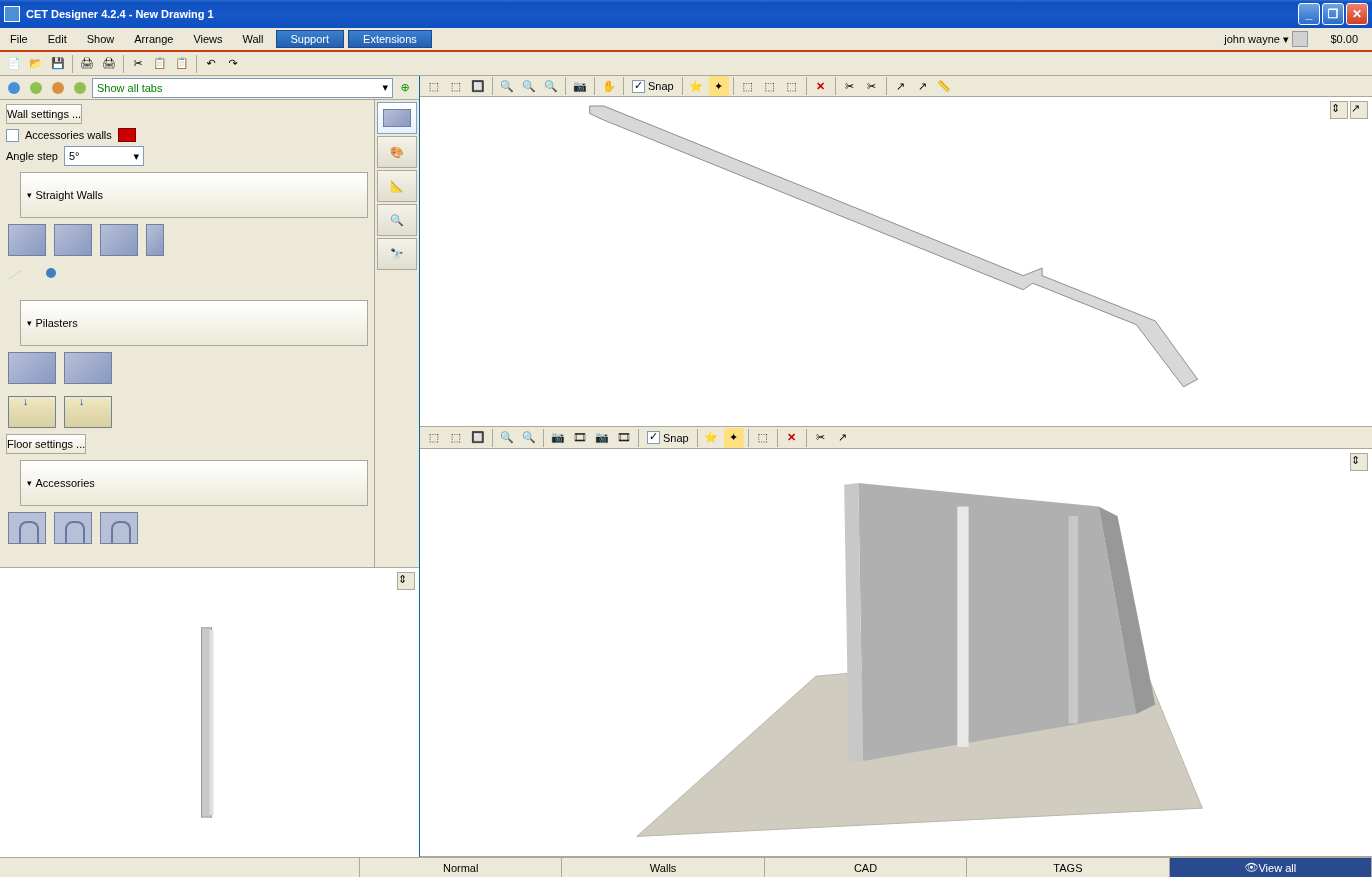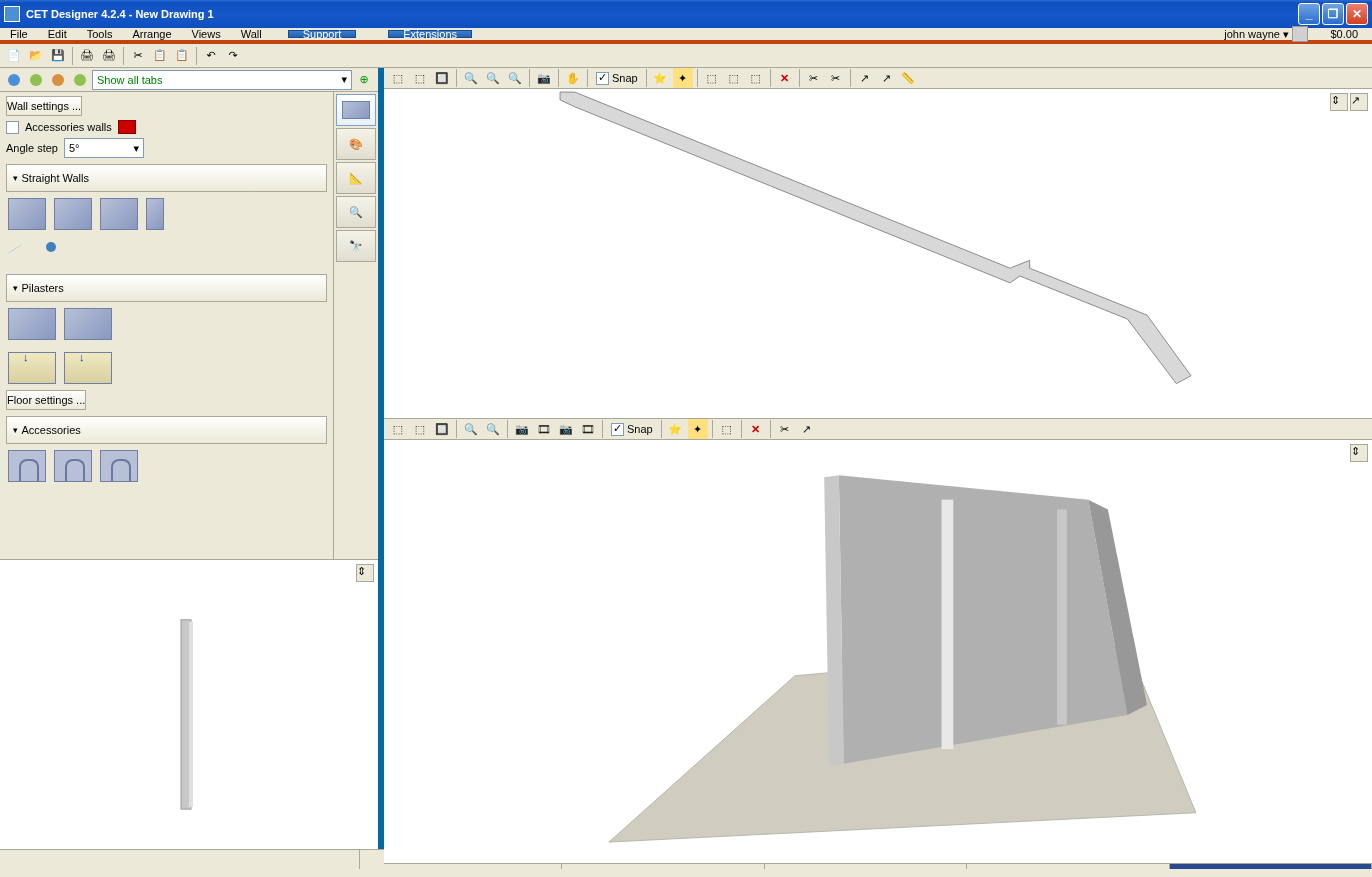--- a/index.html
+++ b/index.html
@@ -5,33 +5,33 @@
 * { margin:0; padding:0; box-sizing:border-box; font-family:Tahoma,Arial,sans-serif; font-size:11px; }
 body { background:#ece9d8; overflow:hidden; }
 .titlebar { height:28px; background:linear-gradient(#2a6cd0,#0e4fc0 10%,#1658c8 50%,#0e4fc0); color:#fff; display:flex; align-items:center; padding:0 4px; }
 .titlebar .app-icon { width:16px; height:16px; background:#4a90d9; border:1px solid #fff; margin-right:6px; }
 .titlebar .title { flex:1; font-weight:bold; }
 .win-btns { display:flex; gap:2px; }
 .win-btn { width:22px; height:22px; border:1px solid #fff; border-radius:3px; display:flex; align-items:center; justify-content:center; font-weight:bold; font-size:12px; }
 .win-min,.win-max { background:linear-gradient(#6fa3e0,#2a6cd0); color:#fff; }
 .win-close { background:linear-gradient(#f08070,#d04020); color:#fff; }
 
-.menubar { height:16px; background:#ece9d8; border-bottom:4px solid #c2410c; display:flex; align-items:stretch; }
+.menubar { height:24px; background:#ece9d8; border-bottom:2px solid #c2410c; display:flex; align-items:stretch; }
 .menu-item { padding:0 10px; display:flex; align-items:center; cursor:default; }
-.support-btn,.ext-btn { background:linear-gradient(#3a7fd0,#2560b0); color:#fff; border:1px solid #1a4a90; padding:0 14px; margin:2px 16px; display:flex; align-items:center; }
+.support-btn,.ext-btn { background:linear-gradient(#3a7fd0,#2560b0); color:#fff; border:1px solid #1a4a90; padding:0 14px; margin:2px 2px; display:flex; align-items:center; }
 .menu-spacer { flex:1; }
 .user { display:flex; align-items:center; padding:0 8px; gap:4px; }
 .price { padding:0 14px; display:flex; align-items:center; }
 
 .toolbar { height:24px; background:#ece9d8; border-bottom:1px solid #aca899; display:flex; align-items:center; padding:0 4px; gap:2px; }
 .tbtn { width:20px; height:20px; border:1px solid transparent; display:flex; align-items:center; justify-content:center; }
 .tsep { width:1px; height:18px; background:#aca899; margin:0 2px; }
 
 .main { display:flex; height:calc(100vh - 28px - 24px - 24px - 20px); }
-.left-col { width:384px; display:flex; flex-direction:column; border-right:6px solid #0369a1; }
+.left-col { width:420px; display:flex; flex-direction:column; border-right:1px solid #0369a1; }
 .tabs-row { height:24px; display:flex; align-items:center; padding:2px 4px; gap:2px; border-bottom:1px solid #aca899; }
 .tabs-combo { flex:1; height:20px; border:1px solid #7f9db9; background:#fff; color:#008000; padding:0 4px; display:flex; align-items:center; justify-content:space-between; }
 .tabs-combo::after { content:"▾"; color:#000; }
 .dot { width:12px; height:12px; border-radius:50%; }
 
 .panel-body { flex:1; display:flex; overflow:hidden; }
 .panel-scroll { flex:1; overflow-y:auto; border-right:1px solid #aca899; }
 .panel-scroll::-webkit-scrollbar { width:16px; }
 .panel-scroll::-webkit-scrollbar-track { background:#ece9d8; border-left:1px solid #d4d0c8; }
 .panel-scroll::-webkit-scrollbar-thumb { background:#c8c4b8; border:1px solid #aca899; }
@@ -39,21 +39,21 @@
 .side-tab { height:32px; border:1px solid #aca899; background:linear-gradient(#f5f3e9,#e0ddd0); display:flex; align-items:center; justify-content:center; }
 .side-tab.active { background:linear-gradient(#fff,#e8f0fa); border-color:#7da0d0; }
 
 .section { padding:4px 6px; }
 .btn-small { border:1px solid #aca899; background:linear-gradient(#fff,#ece9d8); padding:3px 0; display:inline-block; }
 .row { display:flex; align-items:center; gap:6px; margin:4px 0; }
 .checkbox { width:13px; height:13px; border:1px solid #7f9db9; background:#fff; }
 .swatch { width:18px; height:14px; background:#c00; border:1px solid #800; }
 .combo { height:20px; border:1px solid #7f9db9; background:#fff; padding:0 4px; display:flex; align-items:center; justify-content:space-between; min-width:80px; }
 .combo::after { content:"▾"; }
-.section-hdr { border:1px solid #aca899; background:linear-gradient(#fff,#ece9d8); padding:7px 6px; display:flex; align-items:center; gap:4px; margin-top:6px; }
+.section-hdr { border:1px solid #aca899; background:linear-gradient(#fff,#ece9d8); padding:16px 6px; display:flex; align-items:center; gap:4px; margin-top:6px;margin-left:14px; }
 .section-hdr::before { content:"▾"; font-size:9px; }
 .thumbs { display:flex; gap:8px; padding:6px 2px; }
 .thumb { width:38px; height:32px; background:linear-gradient(135deg,#b8c0d8,#8898c0); border:1px solid #7080a0; }
 .thumb.floor { background:linear-gradient(#f0e8c0,#d8d0a0); position:relative; }
 .thumb.floor::after { content:"↓"; position:absolute; top:-2px; left:14px; color:#0040c0; font-weight:bold; }
 .thumb.door { background:#b8c0d8; position:relative; }
 .thumb.door::after { content:""; position:absolute; left:10px; top:8px; width:16px; height:20px; border:2px solid #6878a0; border-bottom:none; border-radius:8px 8px 0 0; }
 
 .preview-3d { height:290px; border-top:1px solid #aca899; background:#fff; position:relative; }
 .preview-3d .ctrl { position:absolute; top:4px; right:4px; width:18px; height:18px; border:1px solid #aca899; background:#ece9d8; }
@@ -88,21 +88,21 @@
   <div class="win-btns">
     <div class="win-btn win-min">_</div>
     <div class="win-btn win-max">❐</div>
     <div class="win-btn win-close">✕</div>
   </div>
 </div>
 
 <div class="menubar">
   <div class="menu-item">File</div>
   <div class="menu-item">Edit</div>
-  <div class="menu-item">Tools</div>
+  <div class="menu-item">Show</div>
   <div class="menu-item">Arrange</div>
   <div class="menu-item">Views</div>
   <div class="menu-item">Wall</div>
   <div class="support-btn">Support</div>
   <div class="ext-btn">Extensions</div>
   <div class="menu-spacer"></div>
   <div class="user">
       <span>john wayne ▾</span>
       <span style="width:16px;height:16px;background:#d0d0d0;border:1px solid #999"></span>
     </div>

